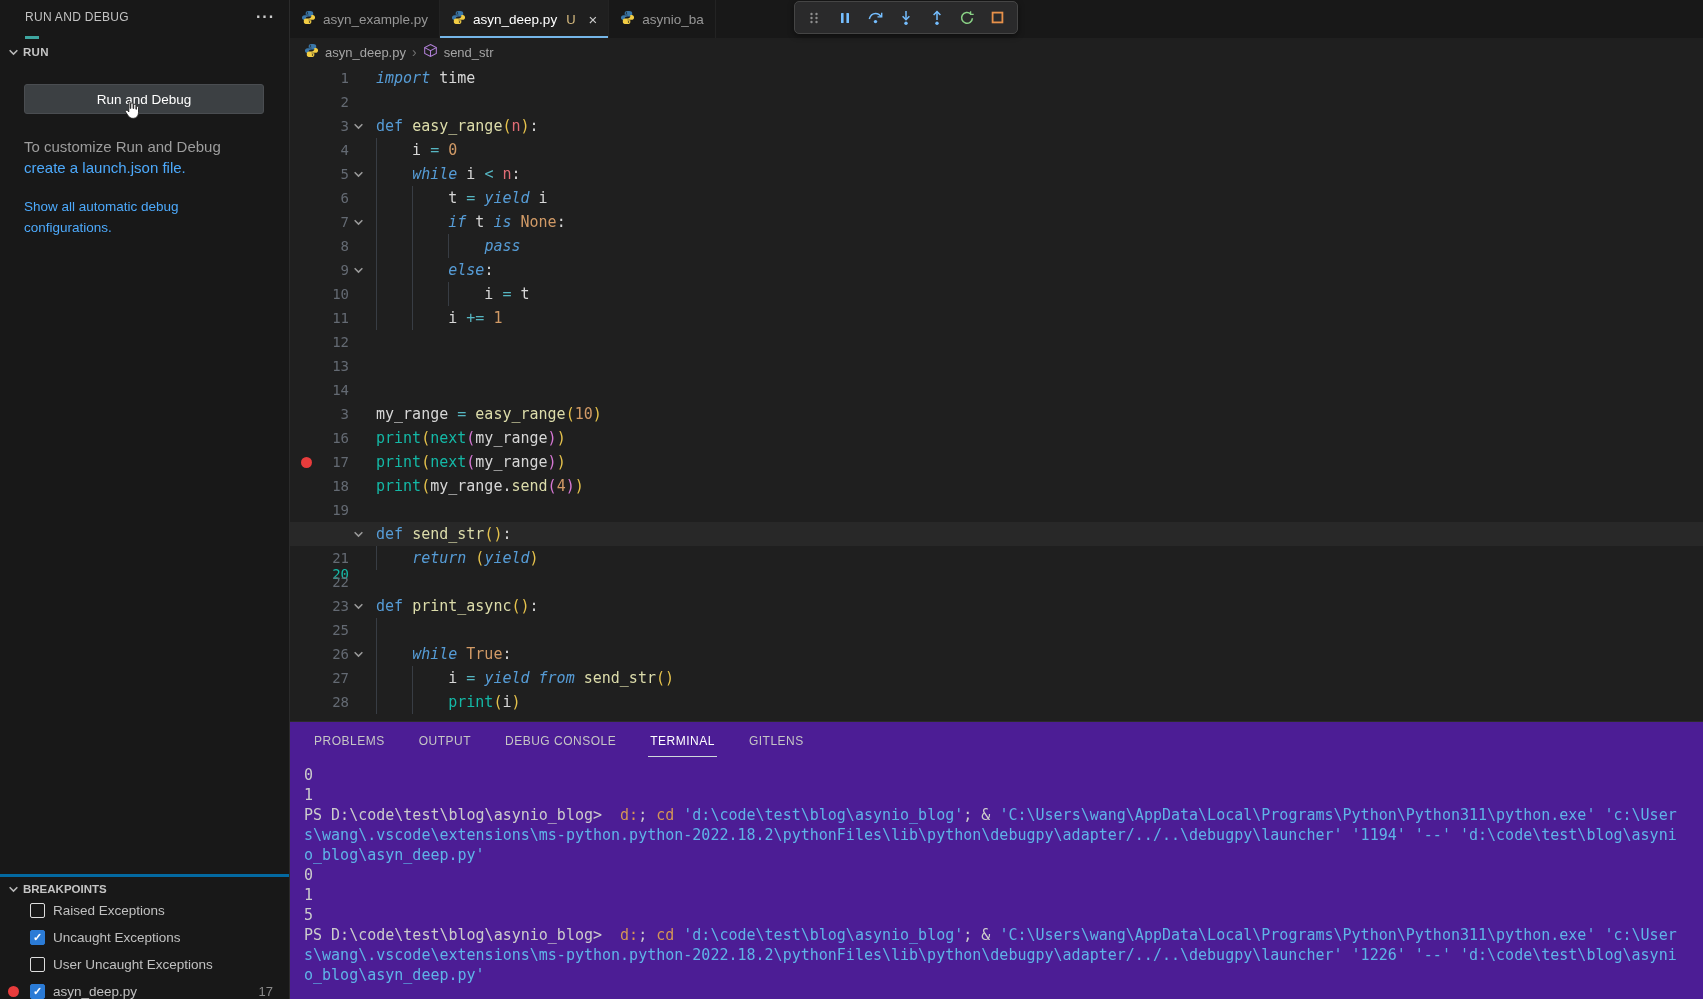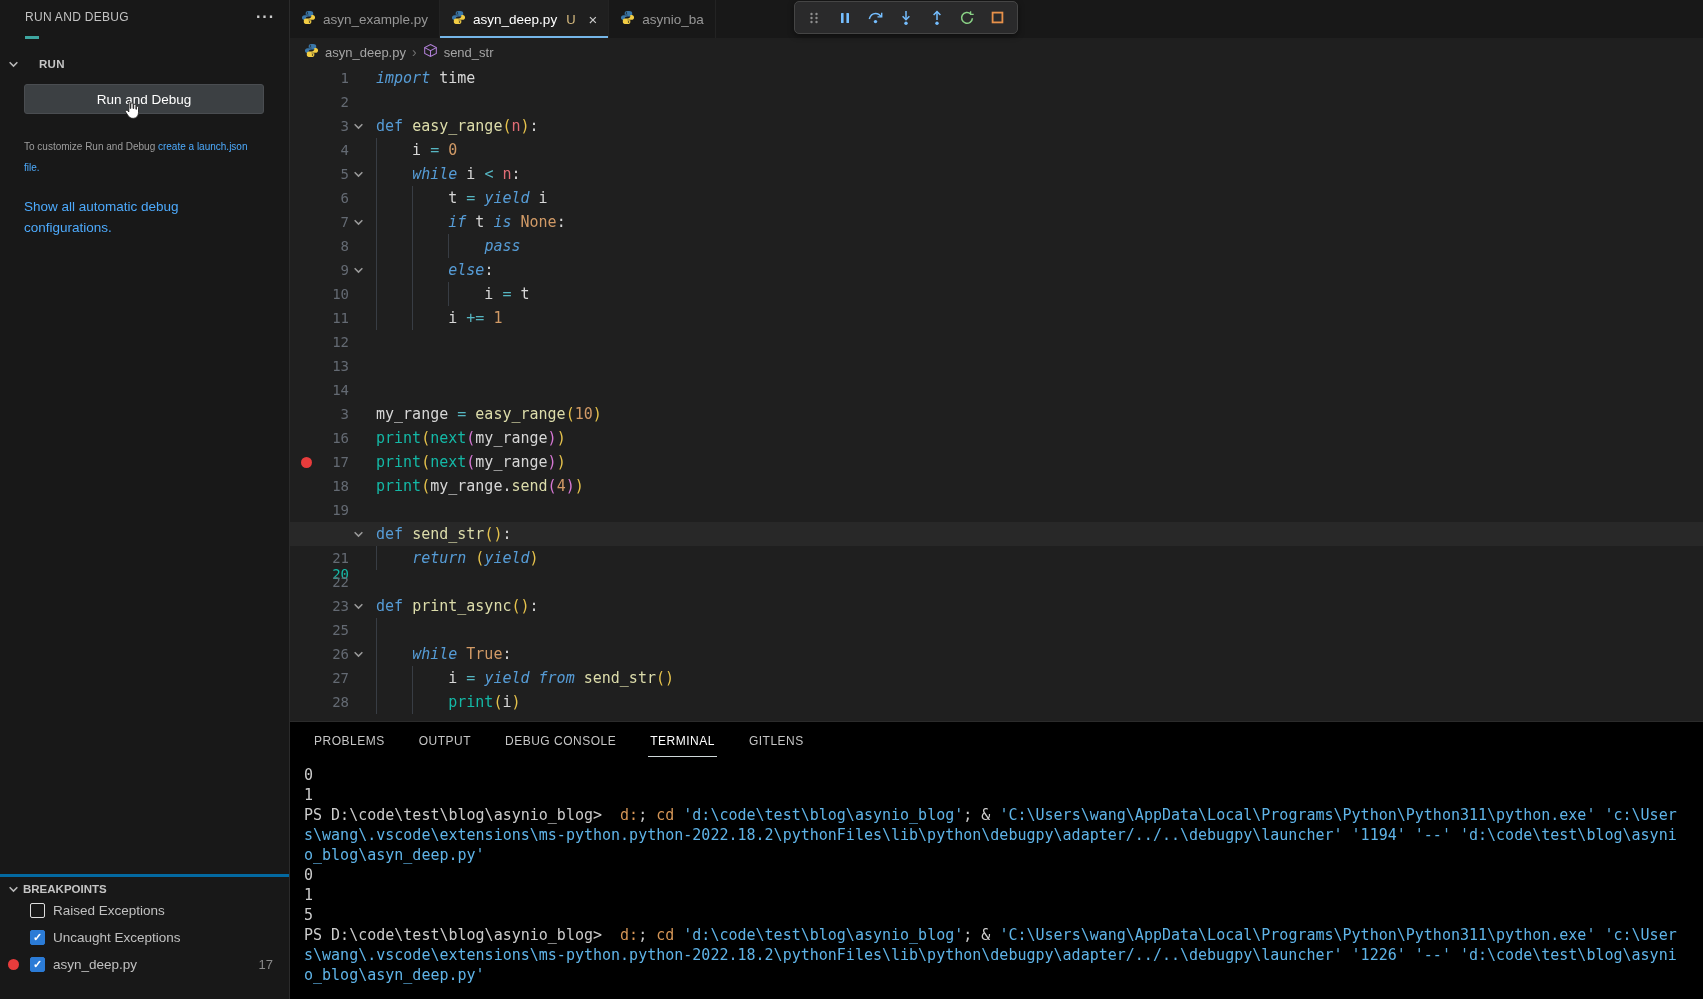--- a/index.html
+++ b/index.html
@@ -5,26 +5,26 @@
   html,body{margin:0;padding:0;background:#1f1f1f;width:1703px;height:999px;overflow:hidden;
             font-family:"Liberation Sans",sans-serif;}
   .app{position:relative;display:flex;width:1703px;height:999px;}
 
   
   .sidebar{position:relative;flex:none;width:289px;background:#181818;border-right:1px solid #2b2b2b;overflow:hidden;}
   .sb-header{position:absolute;top:8px;left:25px;right:14px;display:flex;justify-content:space-between;align-items:center;}
   .sb-title{font-size:12px;color:#c2c2c2;letter-spacing:.3px;}
   .sb-more{color:#cccccc;font-size:16px;font-weight:bold;letter-spacing:1px;cursor:pointer;}
   .sb-dash{position:absolute;left:25px;top:36px;width:14px;height:3px;background:#3ea6a0;}
-  .sb-run{position:absolute;left:8px;top:58px;display:flex;align-items:center;gap:20px;
+  .sb-run{position:absolute;left:8px;top:46px;display:flex;align-items:center;gap:4px;
           color:#c5c5c5;font-size:11.5px;font-weight:bold;letter-spacing:.3px;}
   .chev{display:inline-flex;color:#b9b9b9;}
   .run-btn{position:absolute;left:24px;top:84px;width:240px;height:30px;background:#3c4043;border:1px solid #4a4d51;
            border-radius:3px;color:#ffffff;font-size:13.5px;font-family:"Liberation Sans",sans-serif;cursor:pointer;}
-  .hint{position:absolute;left:24px;top:136px;width:228px;font-size:10px;line-height:21px;color:#9d9d9d;}
+  .hint{position:absolute;left:24px;top:136px;width:228px;font-size:15px;line-height:21px;color:#9d9d9d;}
   .hint a{color:#4daafc;text-decoration:none;cursor:pointer;}
   .show-link{position:absolute;left:24px;top:196px;width:212px;font-size:13.5px;line-height:21px;color:#4daafc;cursor:pointer;}
   .bp-section{position:absolute;left:0;right:0;top:874px;bottom:0;border-top:3px solid #0369a1;overflow:hidden;}
   .bp-header{display:flex;align-items:center;gap:4px;padding:6px 0 2px 8px;color:#c5c5c5;font-size:11.5px;font-weight:bold;}
   .bp-row{position:relative;display:flex;align-items:center;height:27px;padding-left:30px;color:#c0c0c0;font-size:13.5px;}
   .bp-dot-side{position:absolute;left:8px;width:11px;height:11px;border-radius:50%;background:#e83c3c;}
   .cbx{flex:none;width:15px;height:15px;margin-right:8px;border:1.5px solid #dddddd;border-radius:2px;box-sizing:border-box;
        display:flex;align-items:center;justify-content:center;background:transparent;cursor:pointer;}
   .cbx.checked{background:#2b7bd6;border-color:#2b7bd6;color:#fff;font-size:11px;font-weight:bold;}
   .bp-line-no{position:absolute;right:16px;color:#8a8a8a;font-size:13px;}
@@ -70,21 +70,21 @@
   .tk-bi{color:#14b8a6;}
   .tk-num{color:#d19a66;}
   .tk-const{color:#d19a66;}
   .tk-param{color:#e06c75;}
   .tk-op{color:#56b6c2;}
   .tk-str{color:#bcc078;}
   .tk-b1{color:#e5c24c;}
   .tk-b2{color:#d678d4;}
 
   
-  .panel{flex:none;height:277px;background:#000000;border-top:1px solid #2b2b2b;overflow:hidden;}
+  .panel{flex:none;height:277px;background:#4c1d95;border-top:1px solid #2b2b2b;overflow:hidden;}
   .panel-tabs{height:37px;display:flex;align-items:center;gap:34px;padding:0 24px;}
   .ptab{position:relative;color:#c5c5c5;font-size:12px;letter-spacing:.5px;cursor:pointer;}
   .ptab.active{color:#ffffff;}
   .ptab.active::after{content:"";position:absolute;left:-2px;right:-2px;bottom:-9px;height:1px;background:#cfd8da;}
   .terminal{padding:6px 0 0 14px;font-family:"DejaVu Sans Mono",monospace;font-size:15px;line-height:20px;
             color:#cccccc;white-space:pre;cursor:text;}
   .tt-pl{color:#cccccc;}
   .tt-cmd{color:#d49556;}
   .tt-str{color:#5fb4e8;}
 </style>
@@ -125,20 +125,24 @@
         <span>BREAKPOINTS</span>
       </div>
       <div id="bp-rows">
           <div class="bp-row">
             <span class="cbx"></span>
             <span class="bp-label">Raised Exceptions</span>
           </div>
           <div class="bp-row">
             <span class="cbx checked">✓</span>
             <span class="bp-label">Uncaught Exceptions</span>
+          </div>
+          <div class="bp-row">
+            <span class="cbx"></span>
+            <span class="bp-label">User Uncaught Exceptions</span>
           </div>
           <div class="bp-row">
             <span class="bp-dot-side"></span>
             <span class="cbx checked">✓</span>
             <span class="bp-label">asyn_deep.py</span>
             <span class="bp-line-no">17</span>
           </div>
         </div>
     </div>
   </aside>

